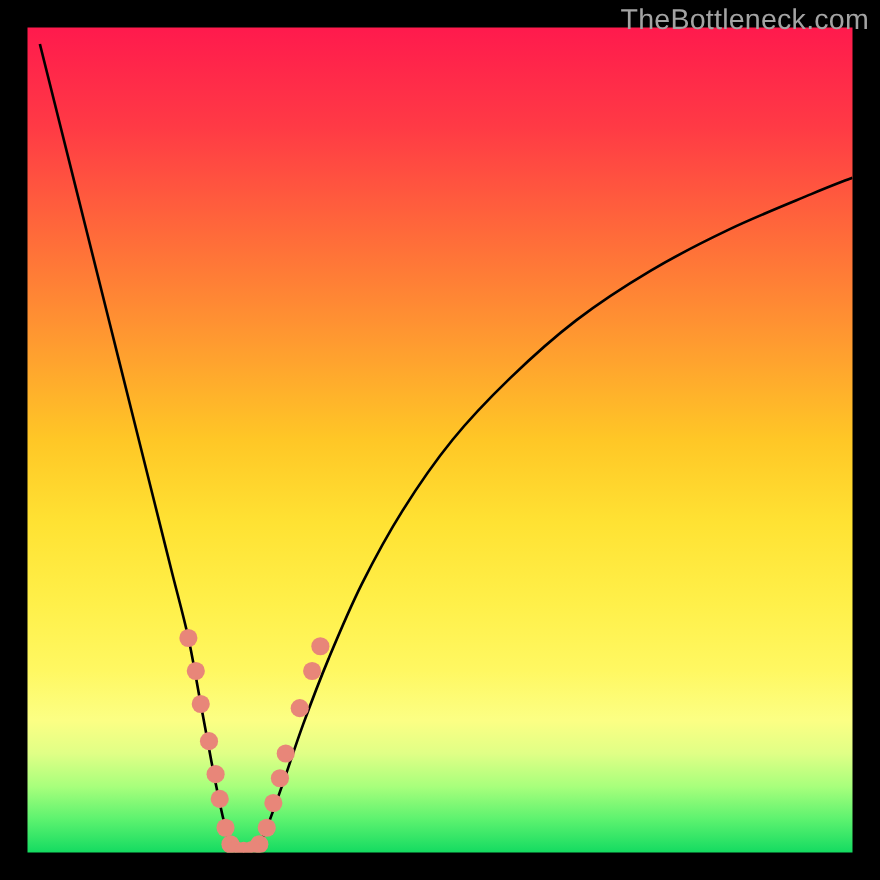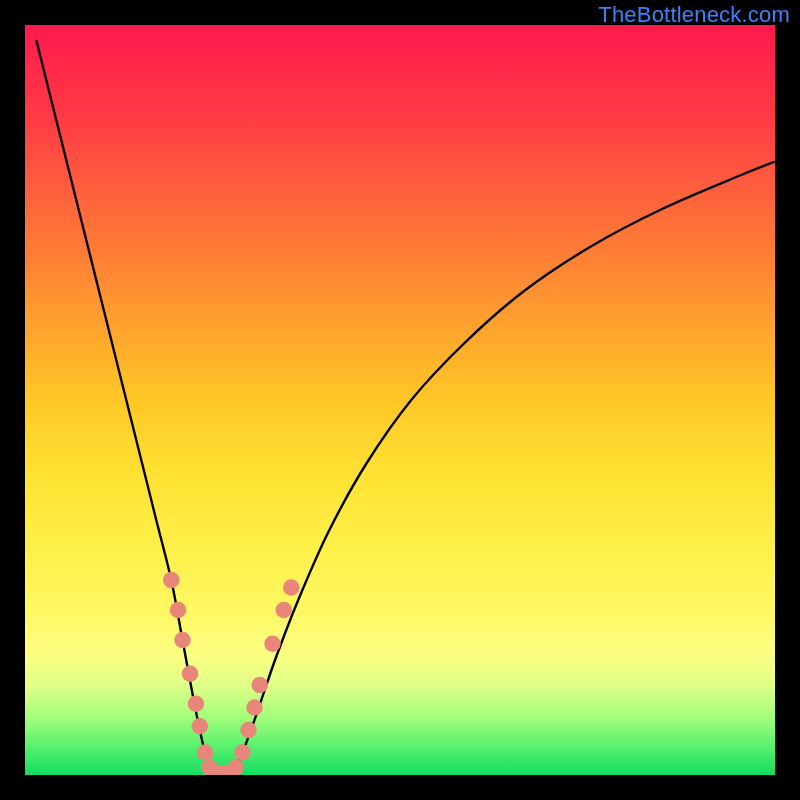--- a/index.html
+++ b/index.html
@@ -35,22 +35,22 @@
       #a8ff7c 92%,
       #5cf26f 96%,
       #14db61 100%
     );
   }
   .watermark {
     position: absolute;
     top: 2px;
     right: 10px;
     font-family: Arial, Helvetica, sans-serif;
-    font-size: 22px;
-    color: #3b82f6;
+    font-size: 26px;
+    color: #a3a3a3;
     font-weight: 500;
     letter-spacing: 0.2px;
     text-align: right;
   }
   svg.curves {
     position: absolute;
     inset: 0;
     width: 750px;
     height: 750px;
   }

